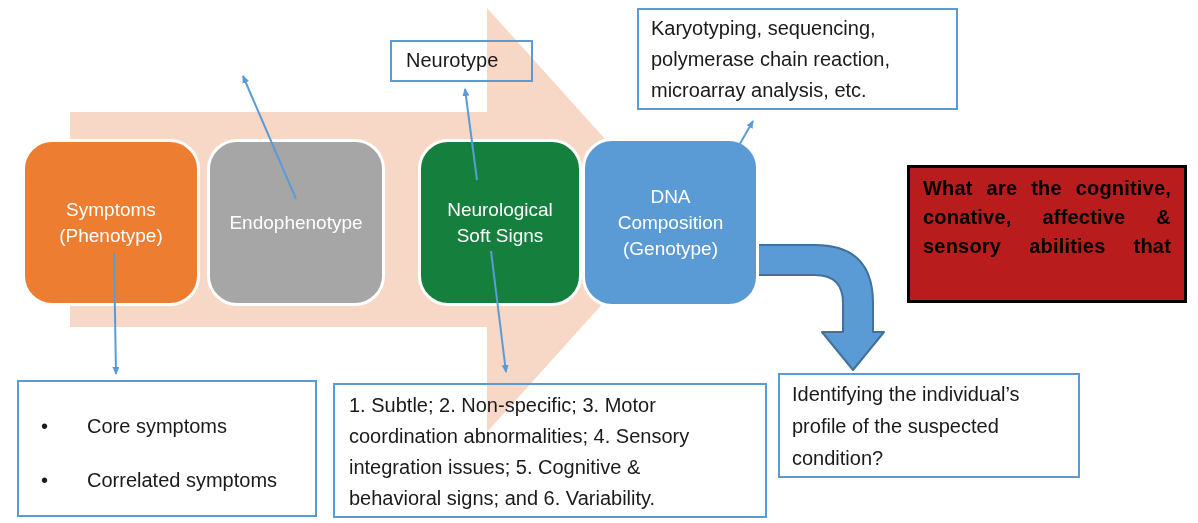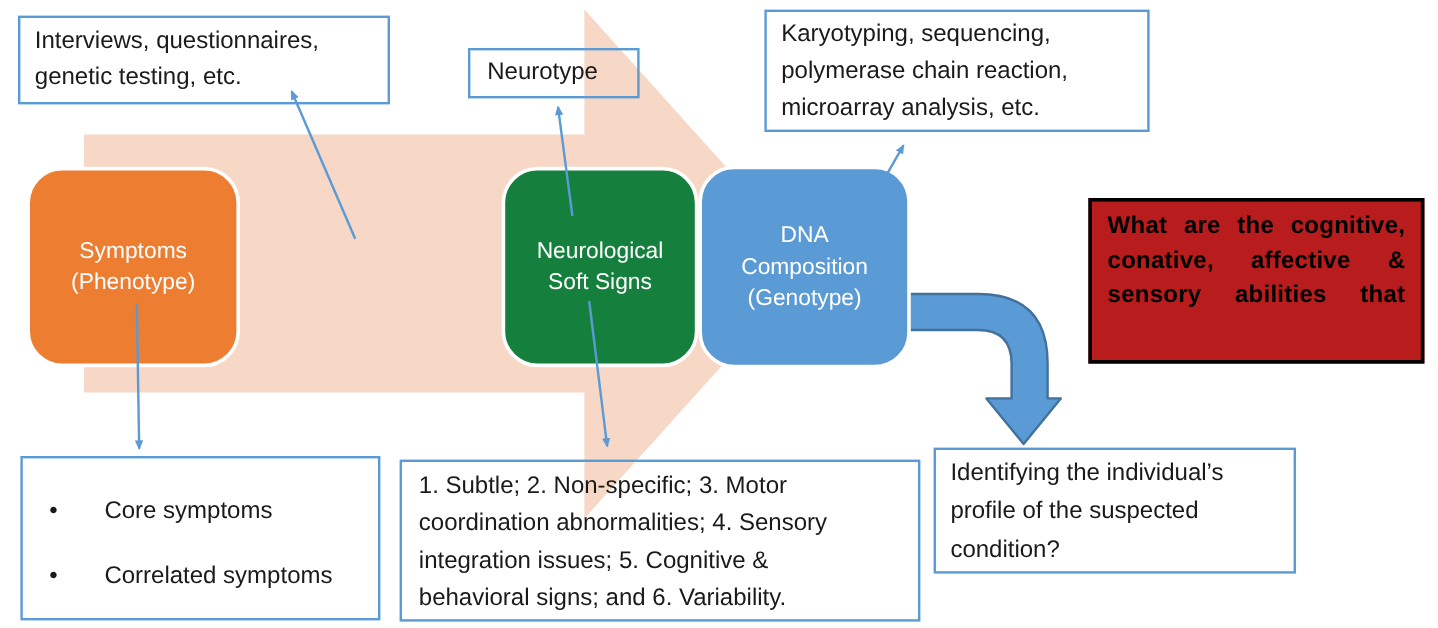--- a/index.html
+++ b/index.html
@@ -51,20 +51,23 @@
 
   <svg class="layer bg-layer" viewBox="0 0 1198 523">
     <path d="M70,112 L487,112 L487,8 L678,220 L487,432 L487,327 L70,327 Z" fill="#F7D7C5"></path>
     <path d="M700,245 L815,245 Q873,245 873,303 L873,332 L884,332 L853,370 L822,332 L843,332 L843,303 Q843,275 815,275 L700,275 Z" fill="#5B9BD5" stroke="#41719C" stroke-width="2" stroke-linejoin="round"></path>
   </svg>
 
   <div class="flow-box fb1">
     <span class="flow-label">Symptoms
 (Phenotype)</span>
   </div>
+  <div class="flow-box fb2">
+    <span class="flow-label">Endophenotype</span>
+  </div>
   <div class="flow-box fb3">
     <span class="flow-label">Neurological
 Soft Signs</span>
   </div>
   <div class="flow-box fb4">
     <span class="flow-label">DNA
 Composition
 (Genotype)</span>
   </div>
 
@@ -74,22 +77,20 @@
         <path d="M0,0 L8,3.5 L0,7 Z" fill="#5B9BD5"></path>
       </marker>
     </defs>
     <line x1="296" y1="199" x2="243" y2="76" stroke="#5B9BD5" stroke-width="2" marker-end="url(#arr)"></line>
     <line x1="114" y1="253" x2="116" y2="374" stroke="#5B9BD5" stroke-width="2" marker-end="url(#arr)"></line>
     <line x1="477" y1="180" x2="465" y2="89" stroke="#5B9BD5" stroke-width="2" marker-end="url(#arr)"></line>
     <line x1="491" y1="251" x2="506" y2="372" stroke="#5B9BD5" stroke-width="2" marker-end="url(#arr)"></line>
     <line x1="734" y1="154" x2="753" y2="121" stroke="#5B9BD5" stroke-width="2" marker-end="url(#arr)"></line>
   </svg>
 
-  <div class="ann ann-interviews">Interviews, questionnaires,
-genetic testing, etc.</div>
 
   <div class="ann ann-neurotype">Neurotype</div>
 
   <div class="ann ann-karyo">Karyotyping, sequencing,
 polymerase chain reaction,
 microarray analysis, etc.</div>
 
   <div class="ann ann-symptoms">
     <div class="brow">
       <span class="bdot">•</span>

